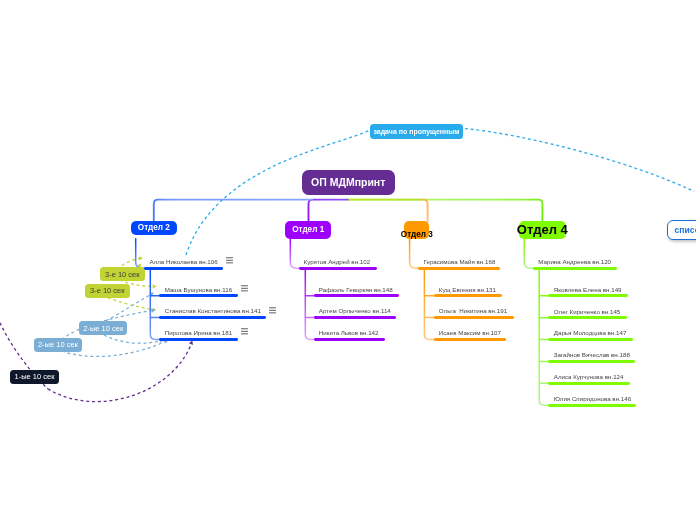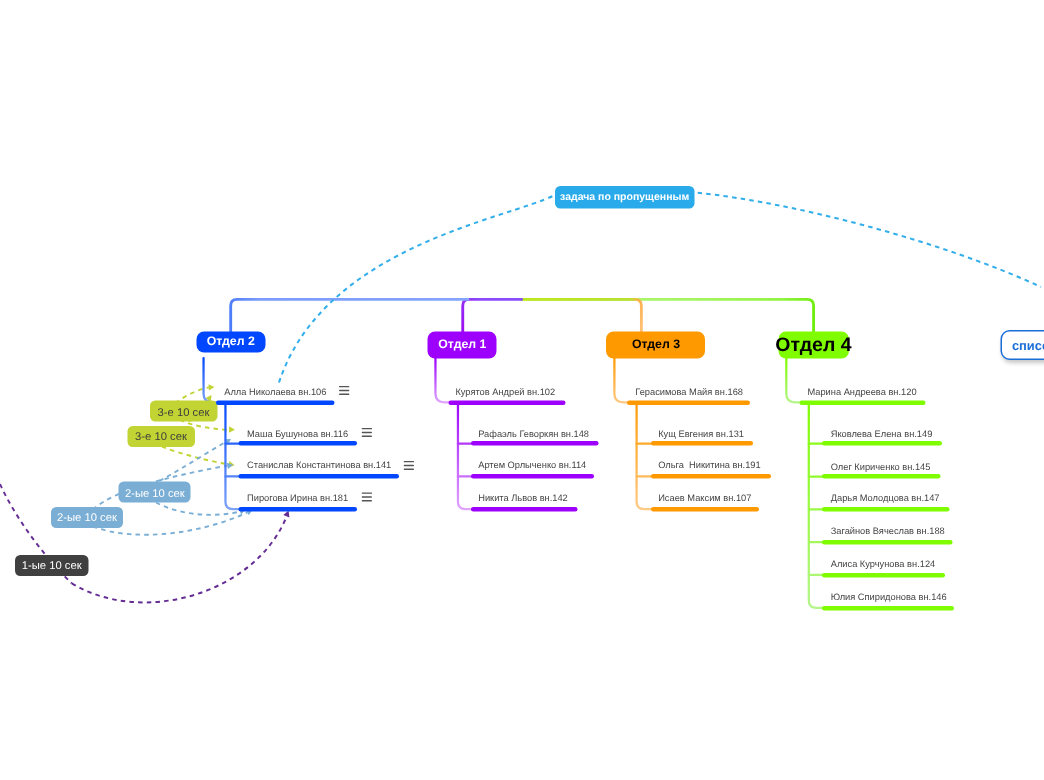--- a/index.html
+++ b/index.html
@@ -114,48 +114,51 @@
       <path d="M 424.4 295.79999999999995 L 435.5 295.79999999999995" stroke="rgb(255,169,44)" stroke-width="1.5" fill="none" stroke-linecap="round" stroke-linejoin="round"></path>
       <path d="M 424.4 317.59999999999997 L 435.5 317.59999999999997" stroke="rgb(255,186,89)" stroke-width="1.5" fill="none" stroke-linecap="round" stroke-linejoin="round"></path>
       <path d="M 524.2 238.7 L 524.2 262.3 Q 524.2 268.2 530.2 268.2 L 535 268.2" stroke="url(#gd3)" stroke-width="1.5" fill="none" stroke-linecap="round" stroke-linejoin="round"></path>
       <path d="M 539.2 268.2 L 539.2 400.3 Q 539.2 405.2 544.2 405.2 L 550.2 405.2" stroke="url(#gs3)" stroke-width="1.5" fill="none" stroke-linecap="round" stroke-linejoin="round"></path>
       <path d="M 539.2 295.79999999999995 L 550.2 295.79999999999995" stroke="rgb(137,251,23)" stroke-width="1.5" fill="none" stroke-linecap="round" stroke-linejoin="round"></path>
       <path d="M 539.2 317.7 L 550.2 317.7" stroke="rgb(145,250,46)" stroke-width="1.5" fill="none" stroke-linecap="round" stroke-linejoin="round"></path>
       <path d="M 539.2 339.5 L 550.2 339.5" stroke="rgb(154,249,69)" stroke-width="1.5" fill="none" stroke-linecap="round" stroke-linejoin="round"></path>
       <path d="M 539.2 361.4 L 550.2 361.4" stroke="rgb(163,247,92)" stroke-width="1.5" fill="none" stroke-linecap="round" stroke-linejoin="round"></path>
       <path d="M 539.2 383.29999999999995 L 550.2 383.29999999999995" stroke="rgb(171,246,115)" stroke-width="1.5" fill="none" stroke-linecap="round" stroke-linejoin="round"></path>
     </svg>
+<div class="node" style="left: 301.5px; top: 169.6px; width: 93.4px; height: 25px; background: rgb(101, 45, 148); color: rgb(255, 255, 255); font-size: 10.5px; border-radius: 6.5px;">
+      <span>ОП МДМпринт</span>
+    </div>
     <div class="node" style="left: 369.7px; top: 124.1px; width: 93.5px; height: 14.7px; background: rgb(41, 171, 235); color: rgb(255, 255, 255); font-size: 7px; border-radius: 3.5px;">
       <span>задача по пропущенным</span>
     </div>
     <div class="node" style="left: 666.6px; top: 220.2px; width: 56px; height: 20px; background: rgb(255, 255, 255); color: rgb(27, 111, 216); font-size: 8.6px; border: 1.6px solid rgb(27, 111, 216); border-radius: 6px; box-shadow: rgba(0, 0, 0, 0.22) 1.5px 2px 3px; justify-content: flex-start; padding-left: 7px;">
       <span>список</span>
     </div>
     <div class="node" style="left: 99.9px; top: 267px; width: 44.8px; height: 14.3px; background: rgb(194, 212, 51); color: rgb(60, 60, 60); font-size: 7.5px; font-weight: normal; border-radius: 3.5px;">
       <span>3-е 10 сек</span>
     </div>
     <div class="node" style="left: 84.9px; top: 283.6px; width: 44.8px; height: 14.3px; background: rgb(194, 212, 51); color: rgb(60, 60, 60); font-size: 7.5px; font-weight: normal; border-radius: 3.5px;">
       <span>3-е 10 сек</span>
     </div>
     <div class="node" style="left: 79.4px; top: 321.2px; width: 47.7px; height: 14.2px; background: rgb(122, 174, 212); color: rgb(255, 255, 255); font-size: 7.5px; font-weight: normal; border-radius: 3.5px;">
       <span>2-ые 10 сек</span>
     </div>
     <div class="node" style="left: 34.1px; top: 337.6px; width: 47.7px; height: 14.2px; background: rgb(122, 174, 212); color: rgb(255, 255, 255); font-size: 7.5px; font-weight: normal; border-radius: 3.5px;">
       <span>2-ые 10 сек</span>
     </div>
-    <div class="node" style="left: 10.2px; top: 369.6px; width: 48.6px; height: 14.3px; background: #404040; color: rgb(255, 255, 255); font-size: 7.5px; font-weight: normal; border-radius: 3.5px;">
+    <div class="node" style="left: 10.2px; top: 369.6px; width: 48.6px; height: 14.3px; background: #0f172a; color: rgb(255, 255, 255); font-size: 7.5px; font-weight: normal; border-radius: 3.5px;">
       <span>1-ые 10 сек</span>
     </div>
     <div class="node" style="left: 130.5px; top: 220.6px; width: 46.6px; height: 14px; background: rgb(0, 71, 255); color: rgb(255, 255, 255); font-size: 8.2px; border-radius: 5px;">
       <span>Отдел 2</span>
     </div>
     <div class="node" style="left: 284.9px; top: 220.6px; width: 46.6px; height: 18.2px; background: rgb(157, 0, 252); color: rgb(255, 255, 255); font-size: 8.2px; border-radius: 5px;">
       <span>Отдел 1</span>
     </div>
-    <div class="node" style="left: 404.3px; top: 220.6px; width: 66px; height: 18.2px; background: rgb(255, 153, 0); color: rgb(0, 0, 0); font-size: 8.2px; border-radius: 5px;">
+    <div class="node" style="left: 404.3px; top: 220.6px; width: 25px; height: 18.2px; background: rgb(255, 153, 0); color: rgb(0, 0, 0); font-size: 8.2px; border-radius: 5px; align-items: flex-end;">
       <span>Отдел 3</span>
     </div>
     <div class="node" style="left: 518.9px; top: 220.6px; width: 46.8px; height: 18.2px; background: rgb(128, 252, 0); color: rgb(0, 0, 0); font-size: 13px; border-radius: 5px;">
       <span>Отдел 4</span>
     </div>
     <div class="bar" style="position: absolute; left: 143.8px; top: 266.8px; width: 79.3px; height: 2.9px; background: rgb(0, 71, 255); border-radius: 1.45px;"></div>
     <div class="mtext" style="left: 149.5px; top: 258px;">Алла Николаева вн.106</div>
     <svg class="ham" width="7" height="7" viewBox="0 0 7 7" style="left: 226.3px; top: 257.1px;">
       <g stroke="#555" stroke-width="0.95" stroke-linecap="round">
         <line x1="0.45" y1="0.75" x2="6.55" y2="0.75"></line>

